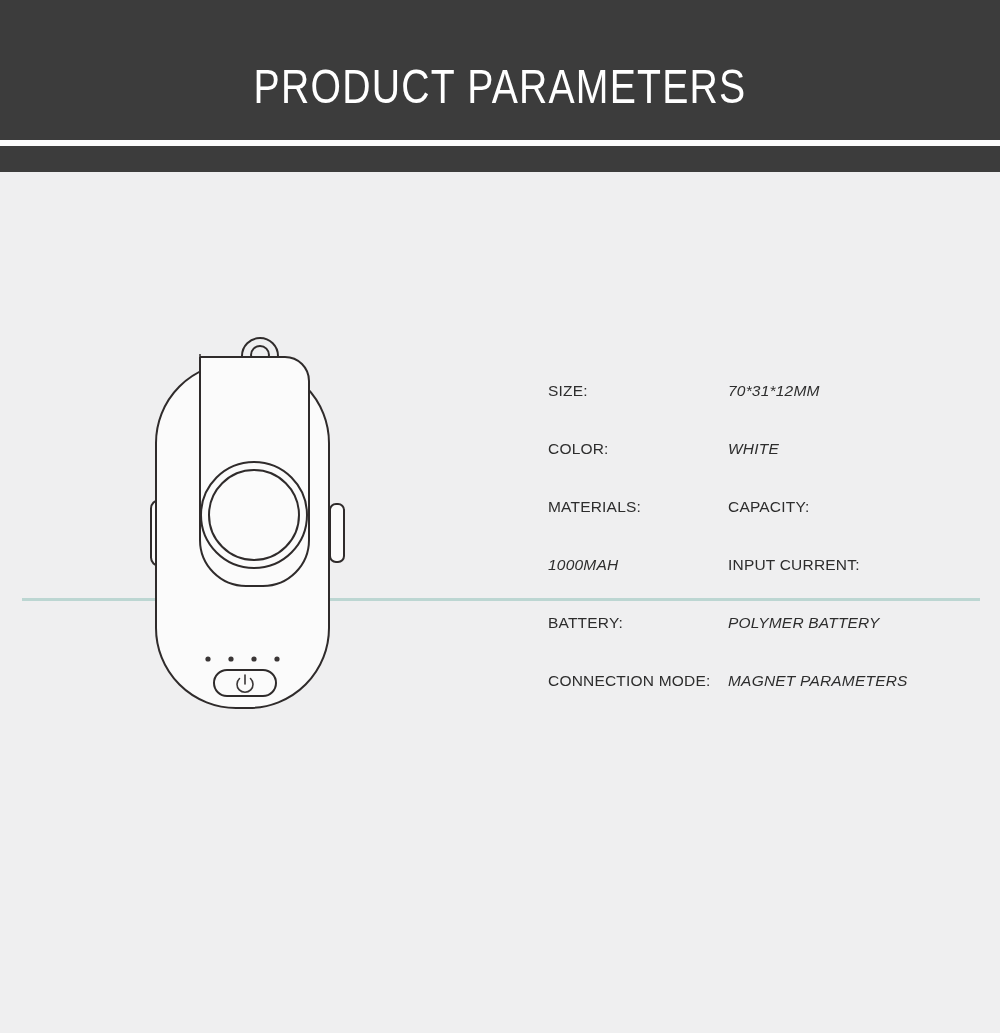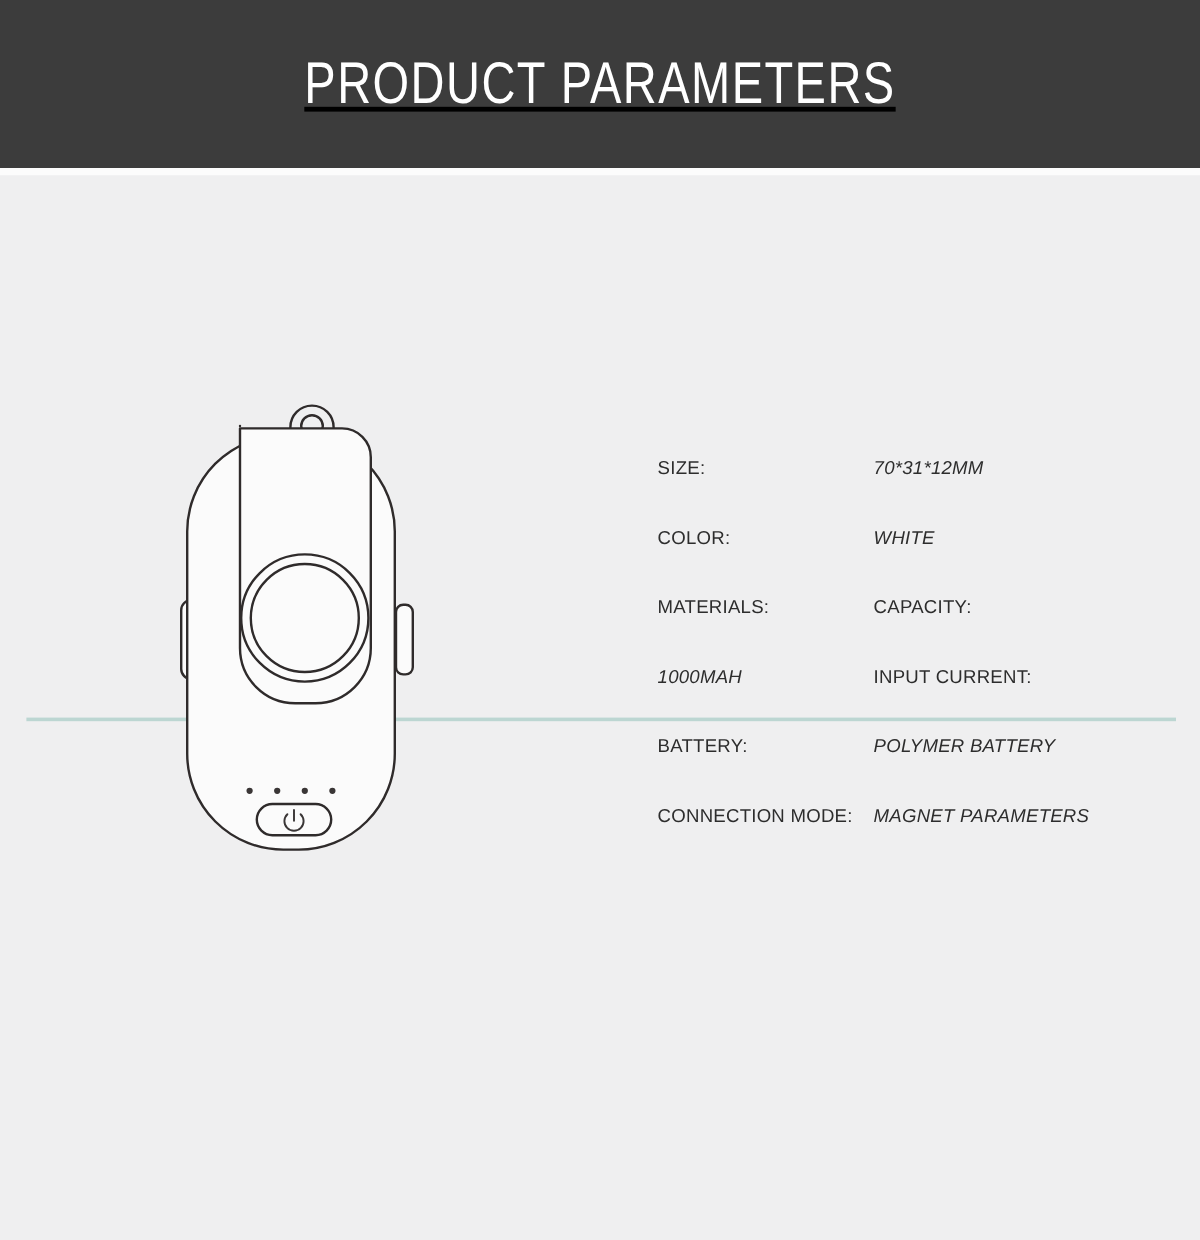--- a/index.html
+++ b/index.html
@@ -20,26 +20,25 @@
     height: 1033px;
     background: #efeff0;
   }
 
   
   .header-bar {
     position: absolute;
     left: 0;
     top: 0;
     width: 1000px;
-    height: 140px;
+    height: 172px;
     background: #3c3c3c;
     display: flex;
     align-items: center;
     justify-content: center;
-    text-decoration: underline;
   }
   .header-title {
     color: #ffffff;
     font-size: 49px;
     line-height: 1;
     font-weight: 400;
     letter-spacing: 1.5px;
     transform: scaleX(0.80);
     transform-origin: center center;
     white-space: nowrap;

